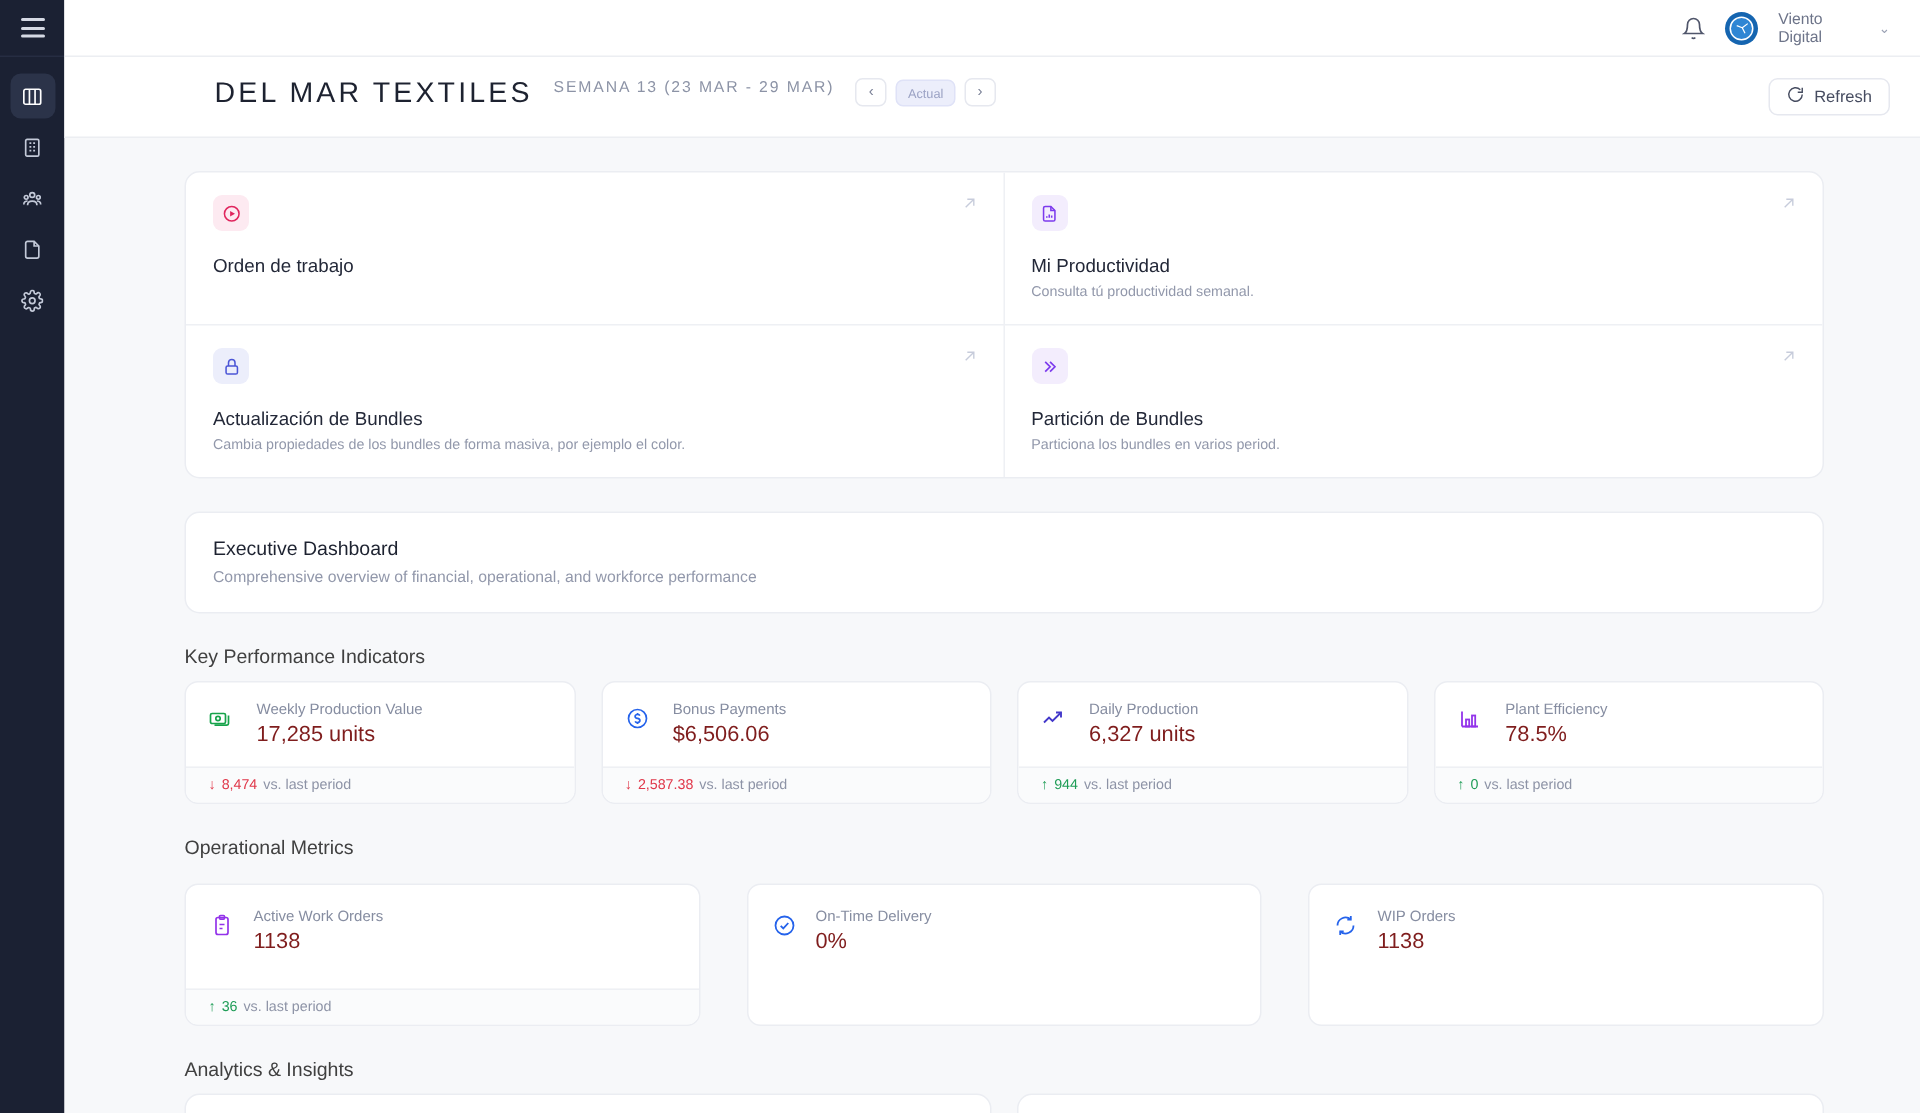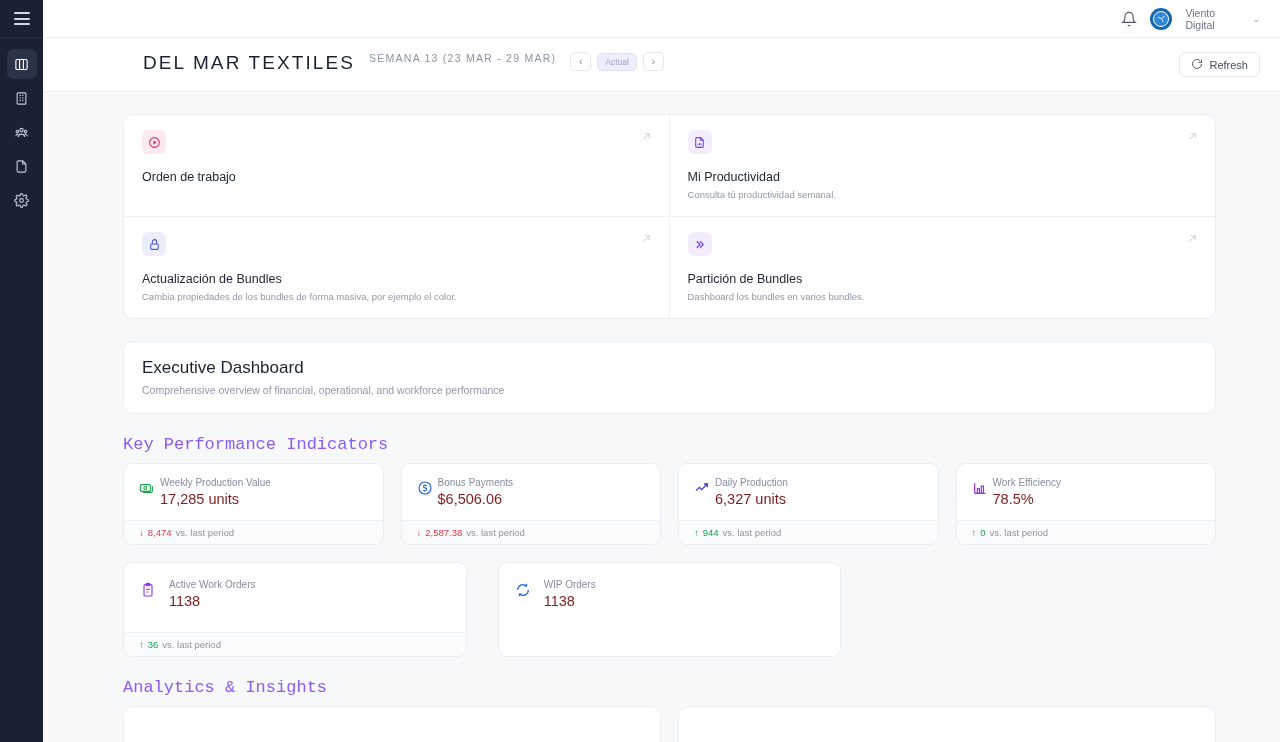--- a/index.html
+++ b/index.html
@@ -127,38 +127,38 @@
   .qa-desc { font-size: 9.5px; color: #9298ab; margin-top: 5px; }
   .qa-arrow { position: absolute; top: 14px; right: 16px; color: #c7ccdb; }
 
   
   .exec {
     margin: 22px 64px 0 64px;
     background: #ffffff;
     border: 1px solid #ebedf2; border-radius: 10px;
     padding: 16px 18px 17px 18px;
   }
-  .exec-title { font-size: 17px; color: #1d2230; font-weight: 400; }
+  .exec-title { font-size: 13px; color: #1d2230; font-weight: 400; }
   .exec-sub { font-size: 10.5px; color: #9298ab; margin-top: 6px; }
 
   .sec-title {
     margin: 21px 64px 9px 64px;
-    font-size: 17px; color: #8b5cf6; font-family: Liberation Mono, monospace;
+    font-size: 13px; color: #404040;
   }
 
   
   .kpi-grid {
     margin: 0 64px;
     display: grid; grid-template-columns: repeat(4, 1fr); gap: 17px;
   }
   .kpi-card {
     background: #ffffff; border: 1px solid #ebedf2; border-radius: 9px;
     overflow: hidden; display: flex; flex-direction: column;
   }
-  .kpi-body { padding: 13px 15px 13px 15px; display: flex; gap: 4px; align-items: flex-start; min-height: 53px; }
+  .kpi-body { padding: 13px 15px 13px 15px; display: flex; gap: 15px; align-items: flex-start; min-height: 53px; }
   .kpi-ico { flex: 0 0 17px; margin-top: 3px; }
   .kpi-label { font-size: 10px; color: #868da1; }
   .kpi-value { font-size: 14.5px; color: #7f1d1d; margin-top: 3px; }
   .kpi-foot {
     border-top: 1px solid #eef0f4; background: #fafbfc;
     padding: 6px 15px; font-size: 9.5px; color: #8d93a6;
     display: flex; align-items: center; gap: 4px;
   }
   .delta-up { color: #1f9d57; }
   .delta-down { color: #e0384a; }
@@ -330,21 +330,21 @@
             <svg width="13" height="13" viewBox="0 0 24 24" fill="none" stroke="currentColor" stroke-width="2.1">
               <path d="M7 6l6 6-6 6M13 6l6 6-6 6"></path>
             </svg>
           </span>
           <span class="qa-arrow">
             <svg width="13" height="13" viewBox="0 0 24 24" fill="none" stroke="currentColor" stroke-width="1.7">
               <path d="M7 17L17 7M9 7h8v8"></path>
             </svg>
           </span>
           <div class="qa-title">Partición de Bundles</div>
-          <div class="qa-desc">Dashboard los bundles en varios bundles.</div>
+          <div class="qa-desc">Particiona los bundles en varios period.</div>
         </div>
       </div>
 
       <div class="exec">
         <div class="exec-title">Executive Dashboard</div>
         <div class="exec-sub">Comprehensive overview of financial, operational, and workforce performance</div>
       </div>
 
       <div class="sec-title">Key Performance Indicators</div>
       <div class="kpi-grid">
@@ -414,32 +414,33 @@
           <div class="kpi-body">
             <span class="kpi-ico" style="color:#9333ea">
               <svg width="16" height="16" viewBox="0 0 24 24" fill="none" stroke="currentColor" stroke-width="1.8">
                 <path d="M4 20V5"></path>
                   <rect x="8" y="13" width="3.2" height="7"></rect>
                   <rect x="14" y="9" width="3.2" height="11"></rect>
                 <path d="M4 20h16"></path>
               </svg>
             </span>
             <span>
-              <div class="kpi-label">Work Efficiency</div>
+              <div class="kpi-label">Plant Efficiency</div>
               <div class="kpi-value">78.5%</div>
             </span>
           </div>
           <div class="kpi-foot">
             <span class="delta-up">↑</span>
             <span class="delta-up">0</span>
             <span>vs. last period</span>
           </div>
         </div>
       </div>
 
+      <div class="sec-title">Operational Metrics</div>
       <div class="ops-grid">
 
         <div class="ops-card">
           <div class="ops-body">
             <span class="kpi-ico" style="color:#9333ea">
               <svg width="16" height="16" viewBox="0 0 24 24" fill="none" stroke="currentColor" stroke-width="1.7">
                 <rect x="6" y="4" width="12" height="17" rx="2"></rect>
                   <rect x="9.5" y="2" width="5" height="3.6" rx="1"></rect>
                 <path d="M9.5 11h5M9.5 15h3"></path>
               </svg>
@@ -449,20 +450,34 @@
               <div class="kpi-value">1138</div>
             </span>
           </div>
           <div class="kpi-foot">
             <span class="delta-up">↑</span>
             <span class="delta-up">36</span>
             <span>vs. last period</span>
           </div>
         </div>
 
+        <div class="ops-card">
+          <div class="ops-body">
+            <span class="kpi-ico" style="color:#2563eb">
+              <svg width="16" height="16" viewBox="0 0 24 24" fill="none" stroke="currentColor" stroke-width="1.8">
+                <circle cx="12" cy="12" r="9"></circle>
+                  <path d="M8.2 12.3l2.6 2.6 5-5.4"></path>
+              </svg>
+            </span>
+            <span>
+              <div class="kpi-label">On-Time Delivery</div>
+              <div class="kpi-value">0%</div>
+            </span>
+          </div>
+        </div>
 
         <div class="ops-card">
           <div class="ops-body">
             <span class="kpi-ico" style="color:#2563eb">
               <svg width="16" height="16" viewBox="0 0 24 24" fill="none" stroke="currentColor" stroke-width="1.8">
                 <path d="M20 12a8 8 0 0 1-13.3 6M4 12a8 8 0 0 1 13.3-6"></path>
                 <path d="M17.3 2.5V6h-3.5M6.7 21.5V18h3.5"></path>
               </svg>
             </span>
             <span>

